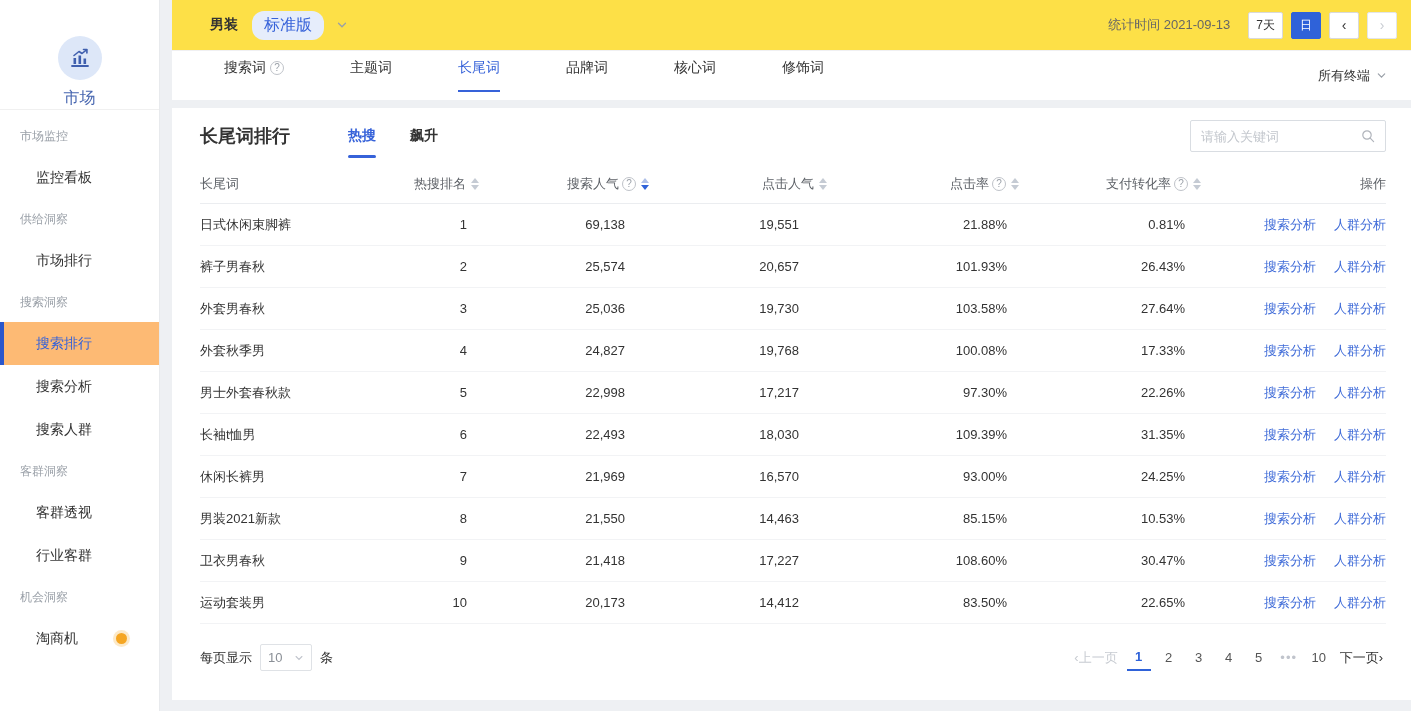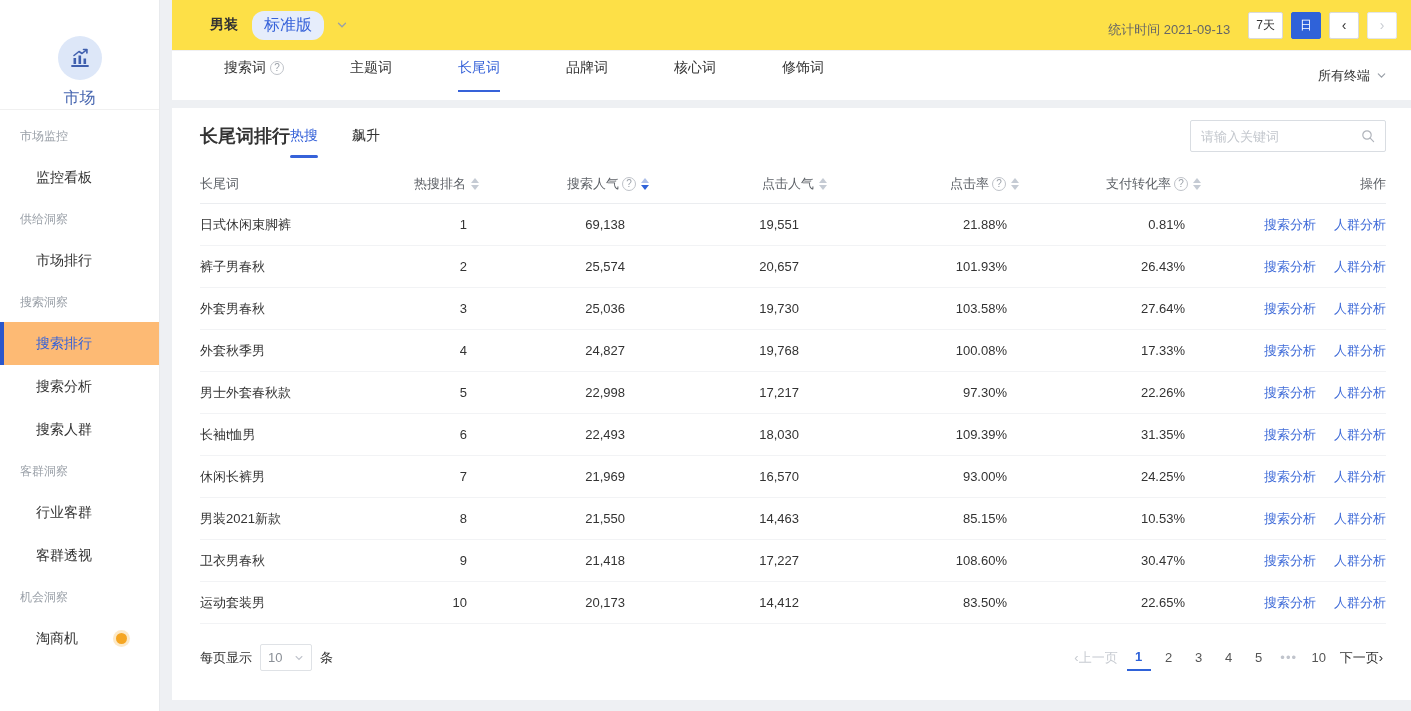--- a/index.html
+++ b/index.html
@@ -28,21 +28,21 @@
   .dot { width:11px; height:11px; border-radius:50%; background:#f5a623;
     margin-left:38px; box-shadow:0 0 0 3px rgba(245,166,35,.25); }
   
   .main { position:absolute; left:172px; top:0; right:0; }
   .topbar { height:50px; background:#fde047; display:flex; align-items:center;
     padding:0 14px 0 38px; }
   .cat-name { font-weight:bold; font-size:14px; color:#333; }
   .badge { margin-left:14px; background:#e6edfb; color:#3662d9; font-size:16px;
     padding:4px 12px; border-radius:12px; cursor:pointer; }
   .chev { margin-left:12px; cursor:pointer; display:inline-flex; }
-  .topbar-right { margin-left:auto; display:flex; align-items:flex-end; gap:8px; }
+  .topbar-right { margin-left:auto; display:flex; align-items:center; gap:8px; }
   .stat-time { color:#666; font-size:13px; margin-right:10px; }
   .btn { min-width:30px; height:27px; padding:0 7px; border:1px solid #d9d9d9;
     background:#fff; border-radius:2px; font-size:12px; color:#333; cursor:pointer;
     display:inline-flex; align-items:center; justify-content:center; }
   .btn.primary { background:#2f62d9; border-color:#2f62d9; color:#fff; }
   .btn.disabled { color:#c8ccd2; cursor:default; border-color:#e3e5e8; }
   .btn.arrow { font-size:14px; }
   
   .tabrow { height:50px; background:#fff; border-top:1px solid #f0f0f2;
     display:flex; align-items:center; padding:0 24px 0 28px; }
@@ -51,21 +51,21 @@
   .tab.active { color:#3662d9; }
   .tab.active::after { content:""; position:absolute; left:14px; right:14px; bottom:0;
     height:2px; background:#3662d9; }
   .tab + .tab { margin-left:38px; }
   .terminal { margin-left:auto; display:flex; align-items:center; gap:6px; color:#333;
     font-size:13px; cursor:pointer; }
   
   .panel { position:absolute; left:0; right:0; top:108px; height:592px; background:#fff; }
   .panel-head { height:56px; display:flex; align-items:center; padding:0 25px 0 28px; }
   .panel-title { font-size:18px; font-weight:bold; color:#333; }
-  .subtabs { display:flex; height:100%; }
+  .subtabs { display:flex; margin-left:58px; height:100%;font-weight:bold; }
   .subtab { margin-right:34px; display:flex; align-items:center; font-size:14px;
     color:#333; cursor:pointer; position:relative; }
   .subtab.active { color:#3662d9; }
   .subtab.active::after { content:""; position:absolute; left:0; right:0; bottom:6px;
     height:3px; border-radius:2px; background:#3662d9; }
   .searchbox { margin-left:auto; width:196px; height:32px; border:1px solid #d9dde2;
     border-radius:2px; display:flex; align-items:center; padding:0 10px; gap:6px; }
   .searchbox input { border:none; outline:none; flex:1; font-size:13px; color:#333;
     font-family:inherit; min-width:0; }
   .searchbox input::placeholder { color:#c3c7cd; }
@@ -139,24 +139,24 @@
         <span>搜索排行</span>
       </div>
     <div class="side-item">
         <span>搜索分析</span>
       </div>
     <div class="side-item">
         <span>搜索人群</span>
       </div>
     <div class="side-section">客群洞察</div>
     <div class="side-item">
+        <span>客群透视</span>
+      </div>
+    <div class="side-item">
         <span>行业客群</span>
-      </div>
-    <div class="side-item">
-        <span>客群透视</span>
       </div>
     <div class="side-section">机会洞察</div>
     <div class="side-item">
       <span>淘商机</span>
       <span class="dot"></span>
     </div>
   </div>
 </div>
 
 <div class="main">

